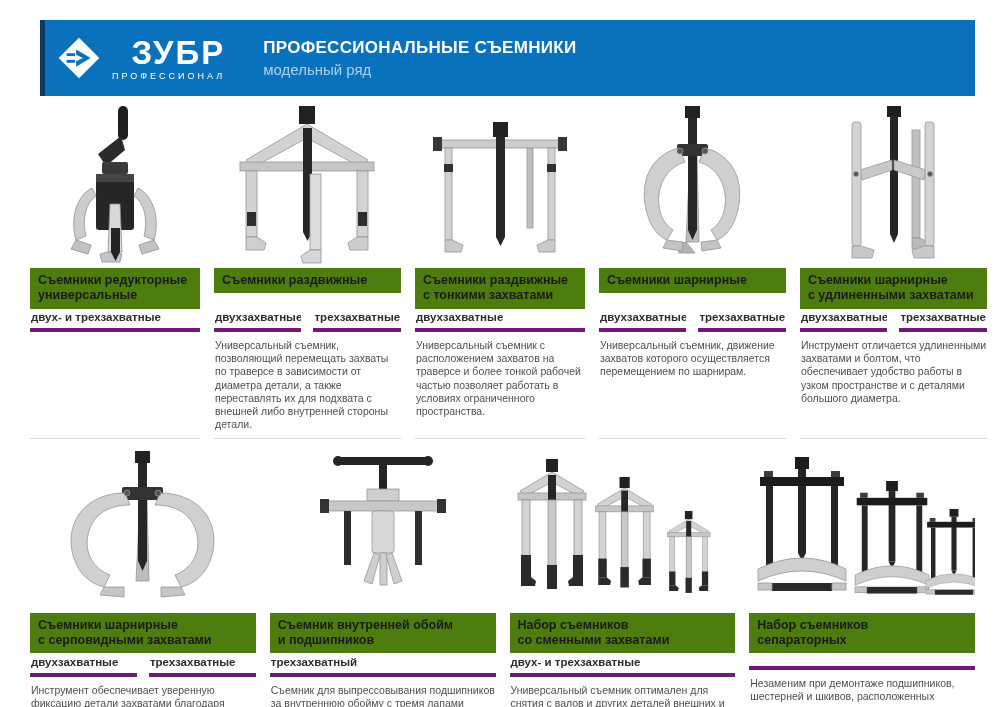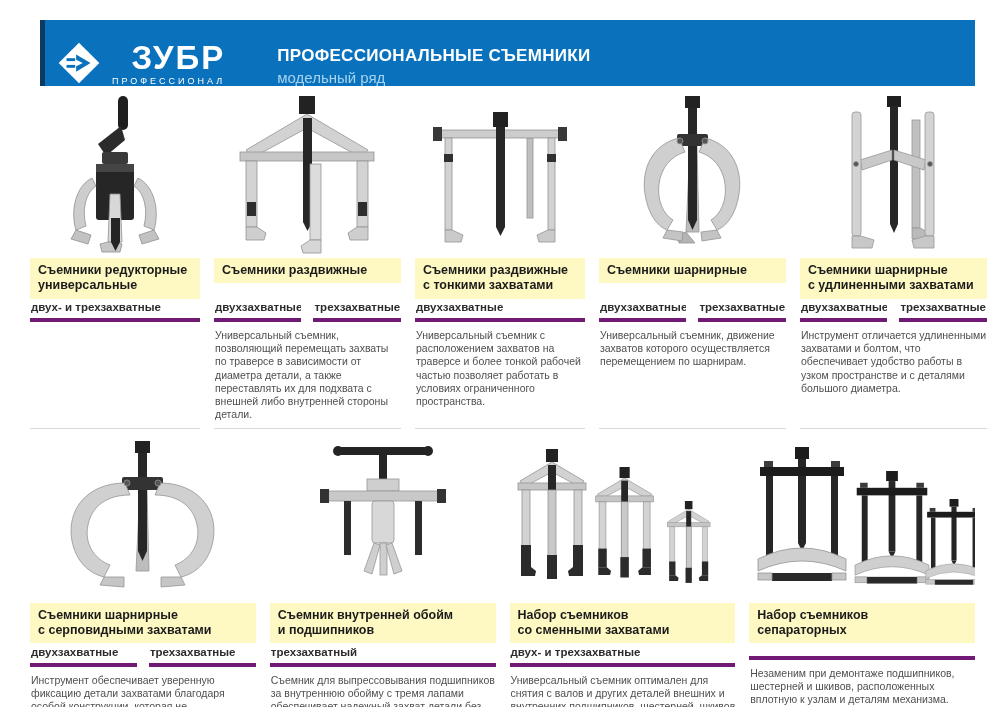--- a/index.html
+++ b/index.html
@@ -1,41 +1,41 @@
 <!DOCTYPE html>
 <html><head>
 <meta charset="utf-8">
 <style>
   * { box-sizing: border-box; margin: 0; padding: 0; }
   html,body { width:1000px; height:707px; background:#ffffff; overflow:hidden;
     font-family:"Liberation Sans", sans-serif; }
 
   
-  .header { margin:20px 25px 0 40px; height:66px; background:#0a72bc; display:flex;
-    align-items:flex-end; position:relative;gap:24px; }
+  .header { margin:20px 25px 0 40px; height:76px; background:#0a72bc; display:flex;
+    align-items:center; position:relative; }
   .header-edge { position:absolute; left:0; top:0; width:5px; height:100%; background:#0d3a63; }
   .logo { display:flex; align-items:center; margin-left:16px; }
   .logo-diamond { width:46px; height:46px; flex:0 0 46px; }
   .brand-text { margin-left:10px; display:flex; flex-direction:column; align-items:flex-end; }
   .brand-name { color:#ffffff; font-size:33px; font-weight:bold; letter-spacing:2px; line-height:1; }
   .brand-sub { color:#ffffff; font-size:9px; font-weight:normal; letter-spacing:3px; margin-top:2px; }
-  .header-titles { margin-left:28px; }
+  .header-titles { margin-left:38px; }
   .header-title { color:#ffffff; font-size:17px; font-weight:bold; letter-spacing:0.3px; }
   .header-subtitle { color:#a6d3f0; font-size:15px; margin-top:3px; }
 
   
   .content { margin:0 25px 0 30px; }
   .grid1 { display:grid; grid-template-columns:repeat(5,1fr); gap:14px; margin-top:6px; }
   .grid2 { display:grid; grid-template-columns:repeat(4,1fr); gap:14px; margin-top:8px; }
 
   .card { border-bottom:1px solid #d9d9d9; padding-bottom:6px; display:flex; flex-direction:column; }
   .img-area { height:166px; display:flex; align-items:flex-end; justify-content:center; padding-bottom:4px; }
   .img-area svg { display:block; }
   .title-area { height:42px; }
-  .title-box { background:#fef9c3; font-size:12.5px; font-weight:bold; color:#1b1b1b;
+  .title-box { background:#4d7c0f; font-size:12.5px; font-weight:bold; color:#1b1b1b;
     padding:5px 8px; line-height:1.22; white-space:pre-line; }
   .tags { display:flex; gap:12px; margin-top:1px; }
   .tag { flex:1; font-size:11.5px; font-weight:bold; color:#2c2c2c; min-height:14px;
     padding:0 0 5px 1px; border-bottom:4px solid #701a75; white-space:nowrap; overflow:hidden; }
   .desc { font-size:10.5px; color:#4f4f4f; line-height:1.26; margin-top:7px; padding-left:1px; }
 </style>
 </head>
 <body>
 
 <div class="header">

